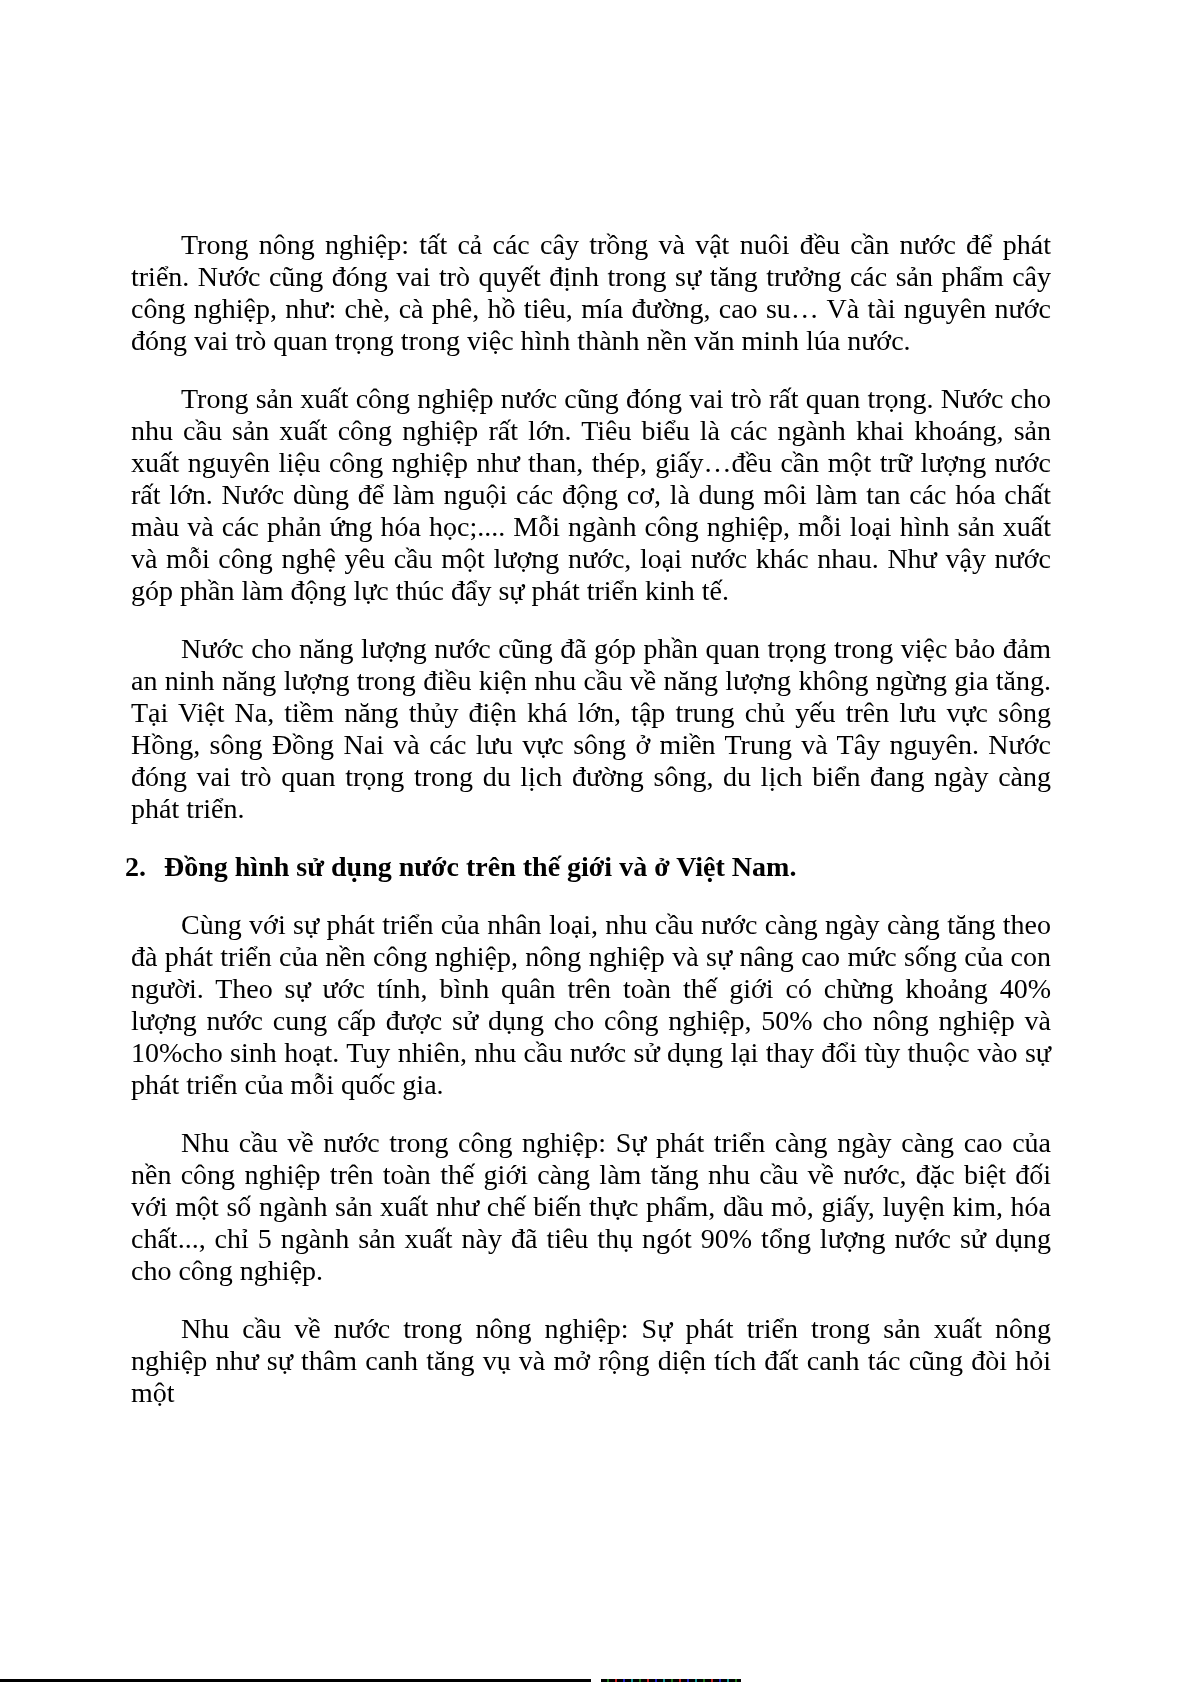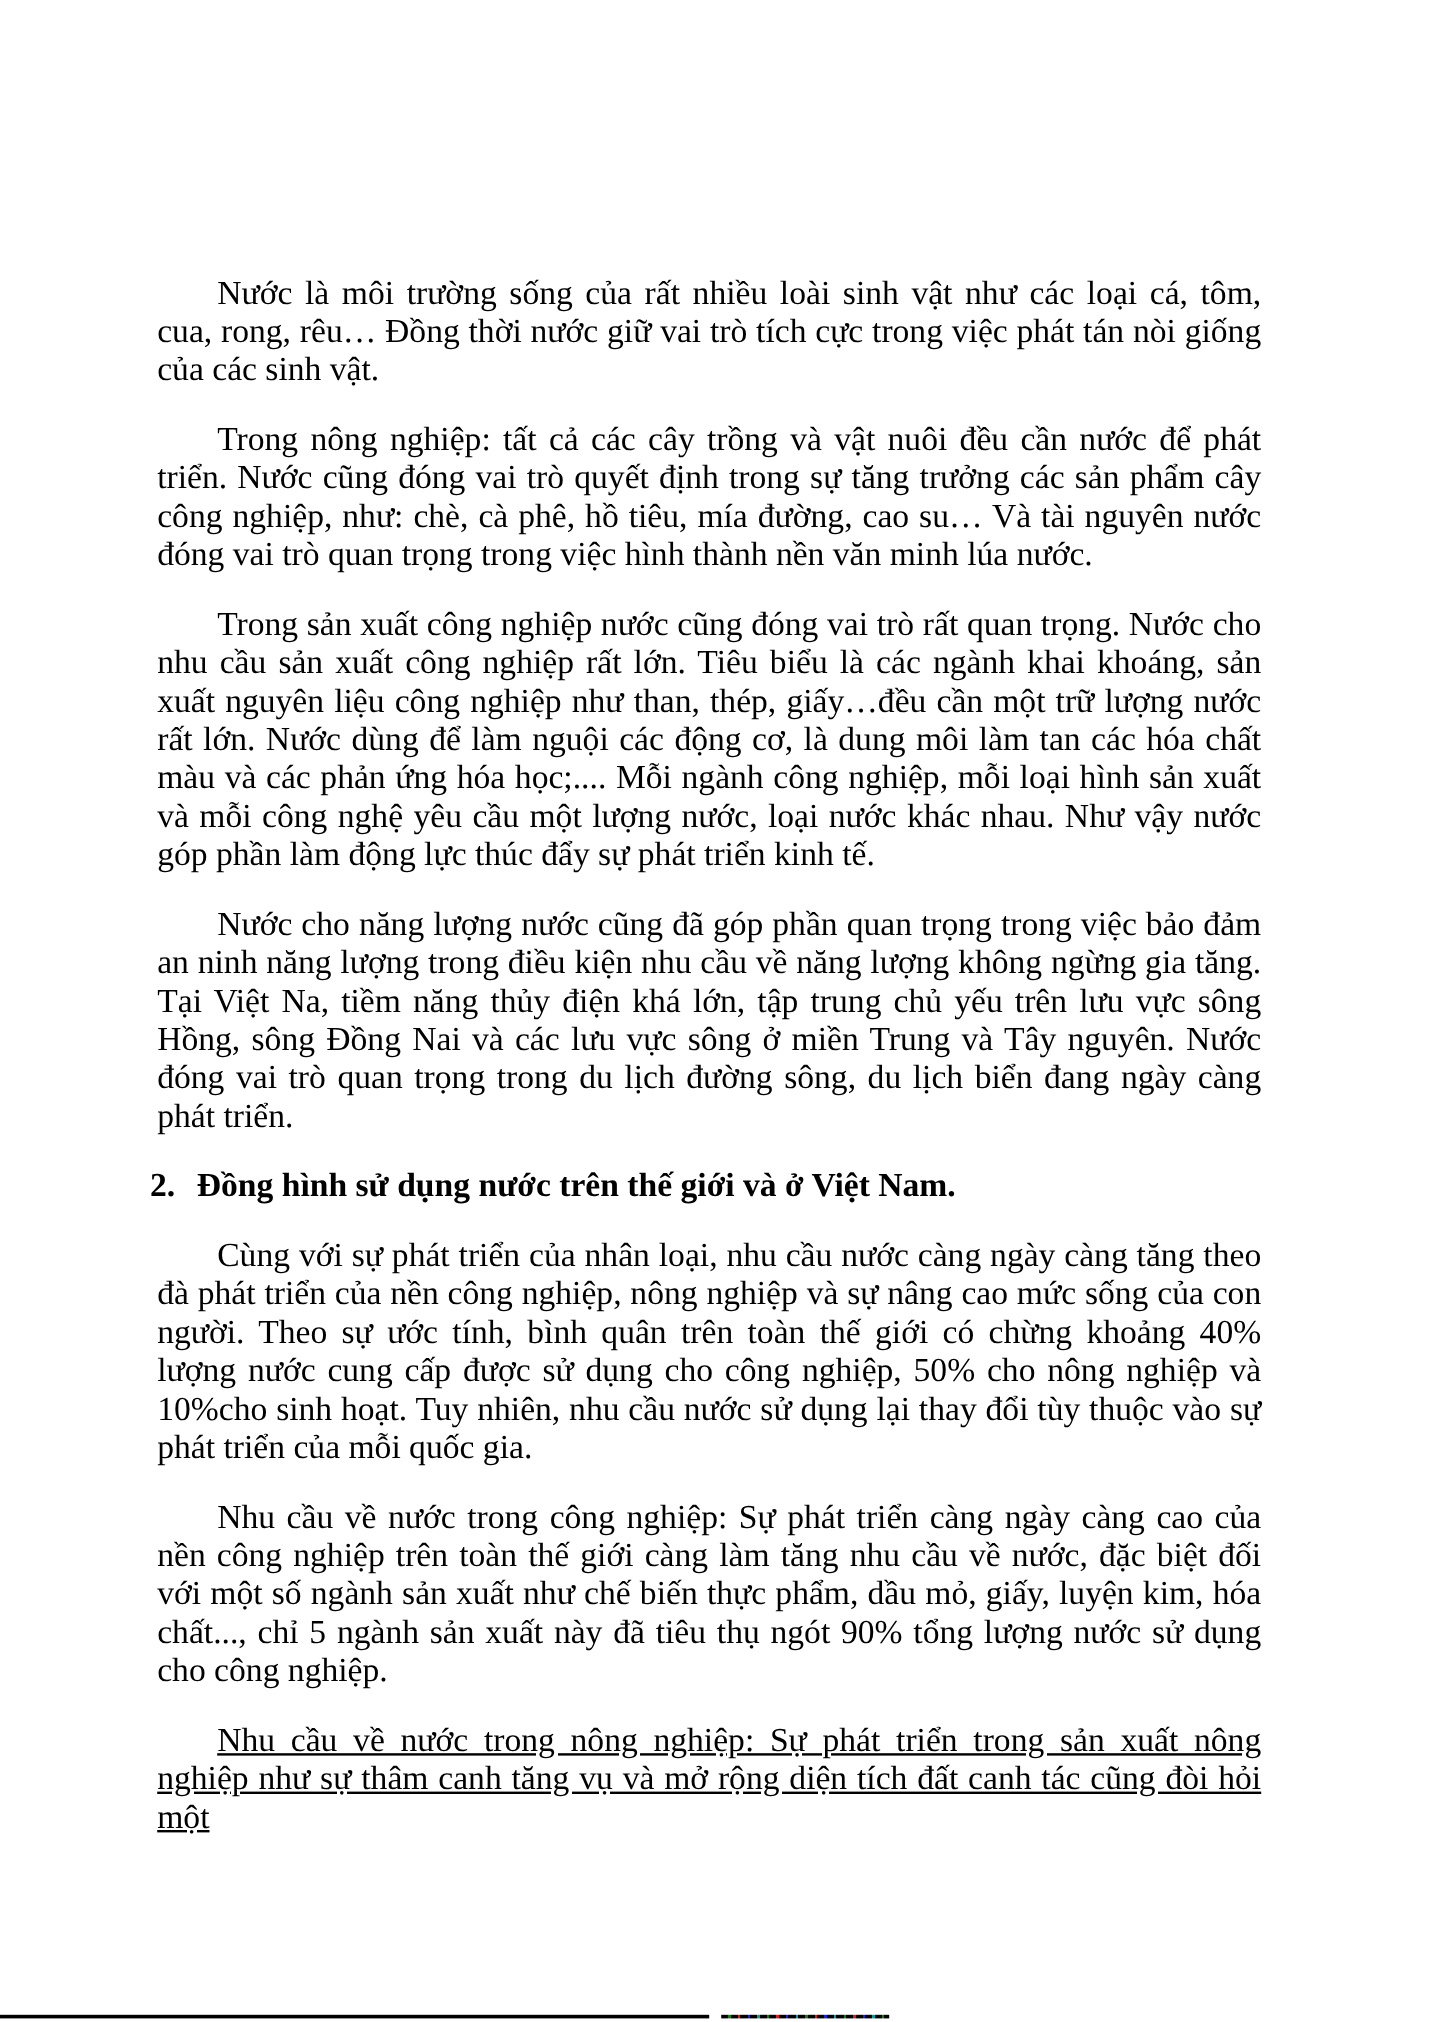--- a/index.html
+++ b/index.html
@@ -26,21 +26,20 @@
     font-size: 28px;
     line-height: 32px;
     text-align: justify;
     text-indent: 50px;
     margin: 0 0 26px 0;
     color: #000000;
   }
   .para.continued {
     
     text-align-last: justify;
-    text-decoration: underline;
   }
   .heading {
     display: flex;
     align-items: baseline;
     font-size: 28px;
     line-height: 32px;
     font-weight: bold;
     margin: 0 0 26px -6px;
   }
   .heading .num {
@@ -77,21 +76,20 @@
       #119999 30px, #119999 32px
     );
   }
 </style>
 </head>
 <body>
 
 <div class="page">
   <main class="content">
 
-    <p class="para">Nước là môi trường sống của rất nhiều loài sinh vật như các loại cá, tôm, cua, rong, rêu… Đồng thời nước giữ vai trò tích cực trong việc phát tán nòi giống của các sinh vật.</p>
 
     <p class="para">Trong nông nghiệp: tất cả các cây trồng và vật nuôi đều cần nước để phát triển. Nước cũng đóng vai trò quyết định trong sự tăng trưởng các sản phẩm cây công nghiệp, như: chè, cà phê, hồ tiêu, mía đường, cao su… Và tài nguyên nước đóng vai trò quan trọng trong việc hình thành nền văn minh lúa nước.</p>
 
     <p class="para">Trong sản xuất công nghiệp nước cũng đóng vai trò rất quan trọng. Nước cho nhu cầu sản xuất công nghiệp rất lớn. Tiêu biểu là các ngành khai khoáng, sản xuất nguyên liệu công nghiệp như than, thép, giấy…đều cần một trữ lượng nước rất lớn. Nước dùng để làm nguội các động cơ, là dung môi làm tan các hóa chất màu và các phản ứng hóa học;.... Mỗi ngành công nghiệp, mỗi loại hình sản xuất và mỗi công nghệ yêu cầu một lượng nước, loại nước khác nhau. Như vậy nước góp phần làm động lực thúc đẩy sự phát triển kinh tế.</p>
 
     <p class="para">Nước cho năng lượng nước cũng đã góp phần quan trọng trong việc bảo đảm an ninh năng lượng trong điều kiện nhu cầu về năng lượng không ngừng gia tăng. Tại Việt Na, tiềm năng thủy điện khá lớn, tập trung chủ yếu trên lưu vực sông Hồng, sông Đồng Nai và các lưu vực sông ở miền Trung và Tây nguyên. Nước đóng vai trò quan trọng trong du lịch đường sông, du lịch biển đang ngày càng phát triển.</p>
 
     <h2 class="heading">
       <span class="num">2.</span>
       <span class="txt">Đồng hình sử dụng nước trên thế giới và ở Việt Nam.</span>

